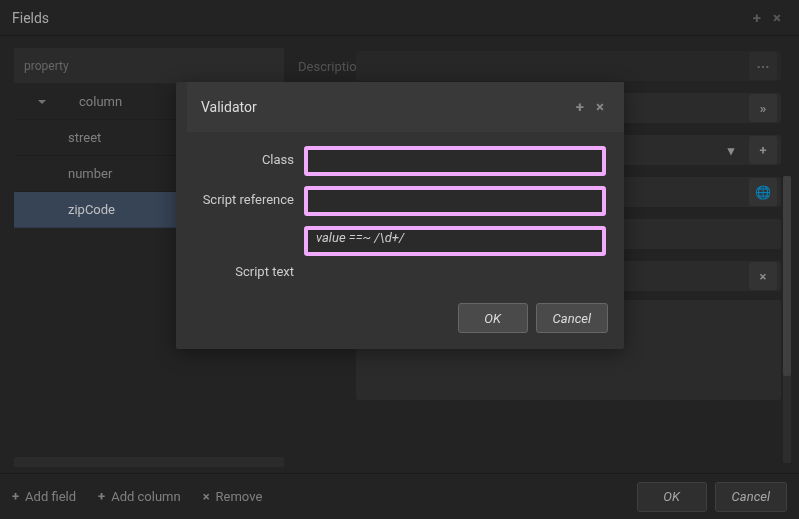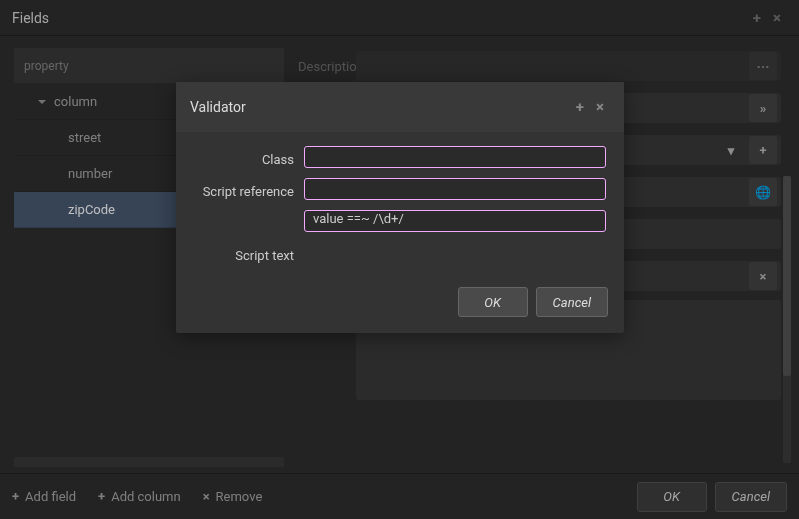--- a/index.html
+++ b/index.html
@@ -48,21 +48,21 @@
     color: #aaa;
     border-bottom: 1px solid rgba(0,0,0,0.15);
     cursor: pointer;
   }
   .tree-item.header {
     background: #3a3a3a;
     color: #888;
     font-size: 12px;
     width: 270px;
   }
-  .tree-item.level1 { padding-left: 24px; }
+  .tree-item.level1 { padding-left: 24px; gap: 25px; }
   .tree-item.level2 { padding-left: 54px; }
   .tree-item .caret {
     display: inline-block; width: 0; height: 0;
     border-top: 4px solid #999;
     border-left: 4px solid transparent;
     border-right: 4px solid transparent;
     margin-right: 8px;
   }
   .tree-item.selected {
     background: #4a5b73;
@@ -159,45 +159,47 @@
     border-radius: 2px;
     box-shadow: 0 4px 20px rgba(0,0,0,0.4);
   }
   .modal-title {
     height: 50px;
     display: flex; align-items: center;
     padding: 0 14px;
     background: #393939;
     color: #ddd;
     font-size: 14px;
+    margin-left: 11px;
   }
   .modal-title .spacer { flex: 1; }
   .modal-title .iconbtn { color: #888; padding: 4px 6px; cursor: pointer; font-weight: bold; font-size: 15px; }
   .modal-body {
     padding: 14px 18px 4px 18px;
   }
   .form-row {
     display: flex; align-items: flex-start;
     margin-bottom: 10px;
   }
   .form-row .flabel {
     width: 110px;
     text-align: right;
     padding-right: 10px;
     color: #ccc;
     padding-top: 6px;
   }
   .form-row .finput {
     flex: 1;
-    height: 22px;
+    height: 30px;
     background: #2a2a2a;
-    border: 1px solid #f0abfc;
+    border: 4px solid #f0abfc;
     border-radius: 3px;
     color: #ccc;
     padding: 0 8px;
+    font-style: italic;
   }
   textarea.finput {
     height: 100px;
     padding: 6px 8px;
     resize: none;
     font-family: inherit;
     font-size: 13px;
   }
   .form-row.tall .flabel { padding-top: 38px; }
   .modal-footer {

